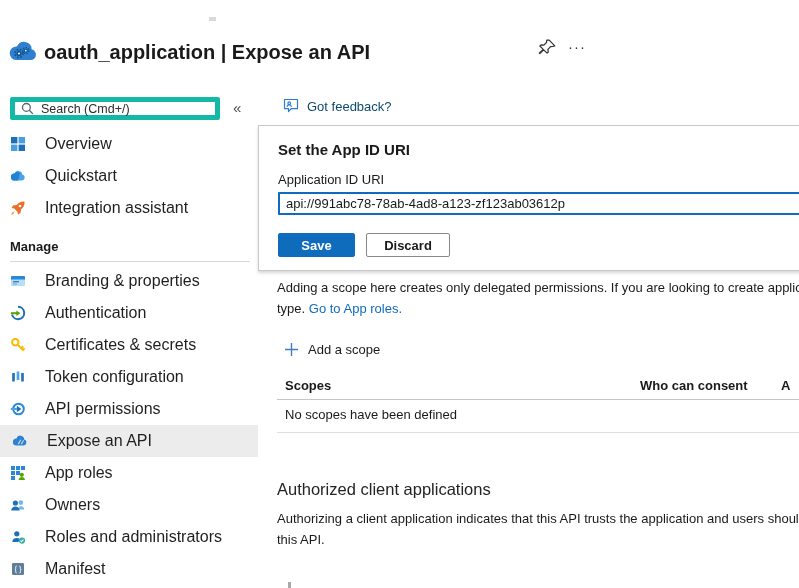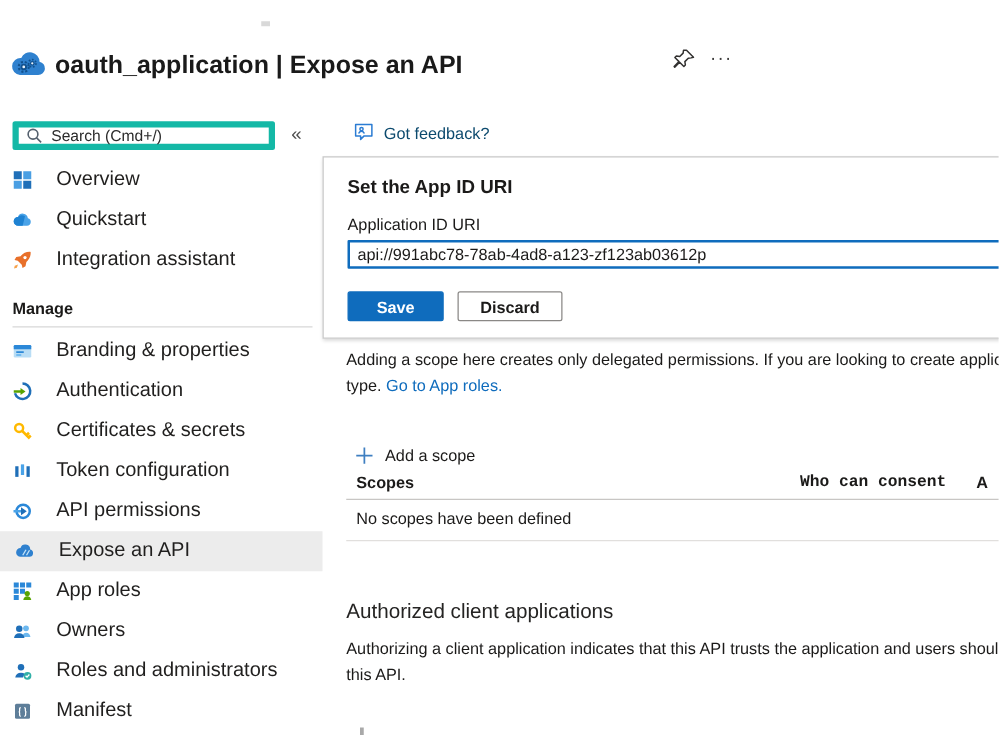--- a/index.html
+++ b/index.html
@@ -51,26 +51,26 @@
   #discard-btn { left:107px; top:107px; width:84px; height:24px; background:#fff; color:#1b1a19;
                  border:1px solid #8a8886; border-radius:2px; font-size:13px; font-weight:600;
                  font-family:inherit; cursor:pointer; }
 
   
   .note-line { font-size:13px; white-space:nowrap; color:#1b1a19; }
   #scopes-note-1 { left:277px; top:280px; }
   #scopes-note-2 { left:277px; top:301px; }
   a.link { color:#0f6cbd; text-decoration:none; cursor:pointer; }
 
-  #add-scope { left:284px; top:357px; display:flex; align-items:center; gap:9px; cursor:pointer;text-align:right; }
+  #add-scope { left:284px; top:342px; display:flex; align-items:center; gap:9px; cursor:pointer;text-align:right; }
   #add-scope span { font-size:13px; color:#1b1a19; }
 
   .th { position:absolute; top:378px; font-size:13px; font-weight:700; color:#1b1a19; white-space:nowrap; }
   #th-scopes { left:285px; }
-  #th-consent { left:640px;font-family:Liberation Mono, monospace; }
+  #th-consent { left:640px; }
   #th-admin { left:781px; }
   #table-line-1 { left:277px; top:399px; width:545px; height:1px; background:#c8c6c4; }
   #empty-row { left:285px; top:407px; font-size:13px; color:#1b1a19; }
   #table-line-2 { left:277px; top:432px; width:545px; height:1px; background:#e1dfdd; }
 
   
   #auth-heading { left:277px; top:480px; font-size:16.5px; color:#252423; white-space:nowrap; }
   #auth-note-1 { left:277px; top:511px; }
   #auth-note-2 { left:277px; top:532px; }
   #partial-plus { left:288px; top:582px; width:3px; height:6px; background:#a9a9a9; }

